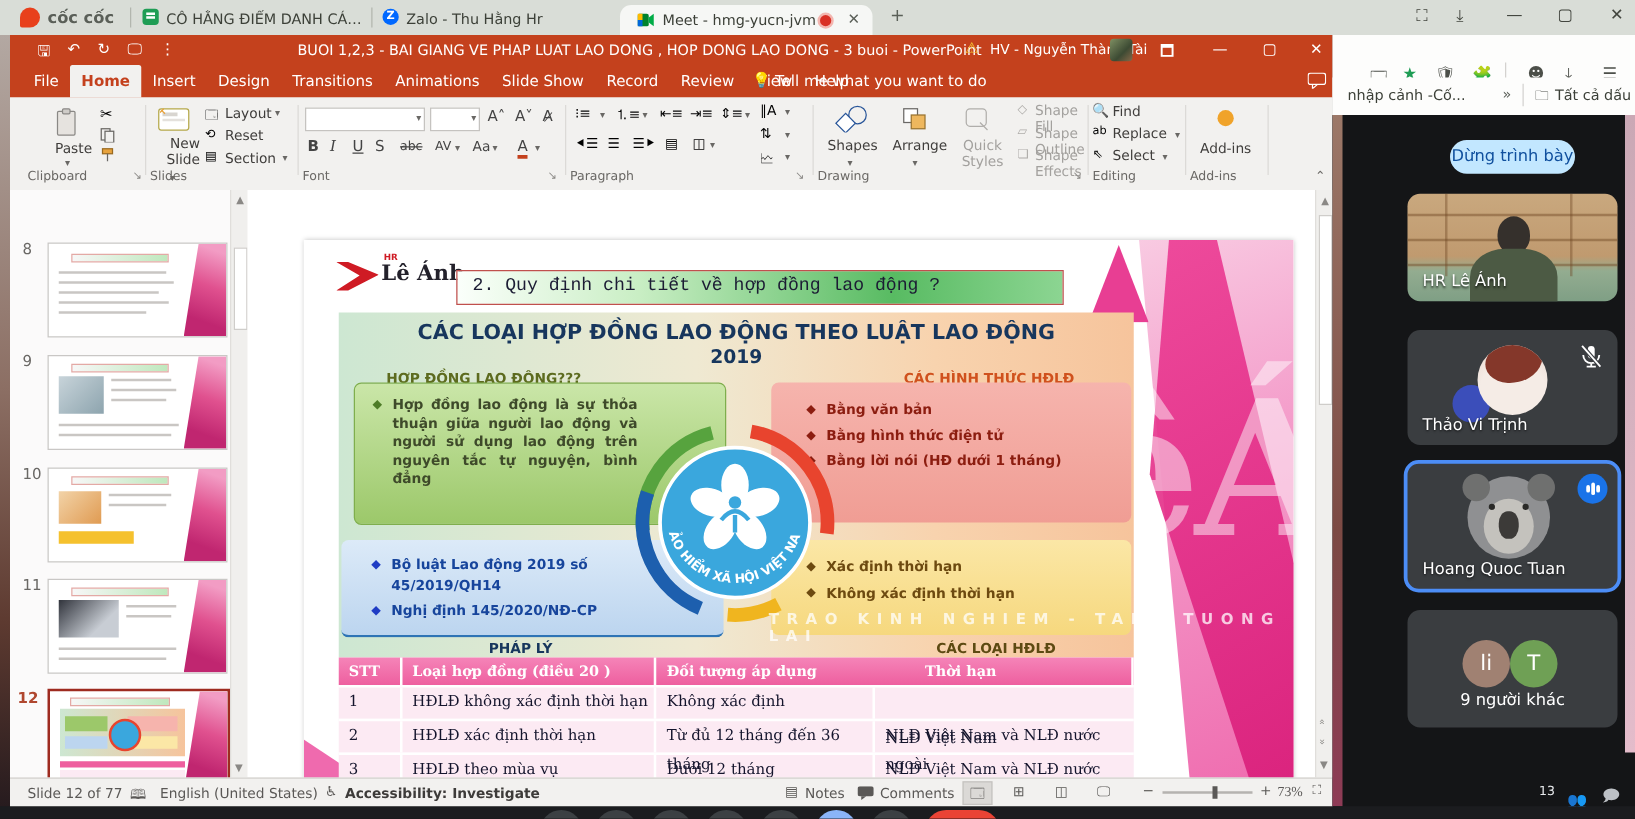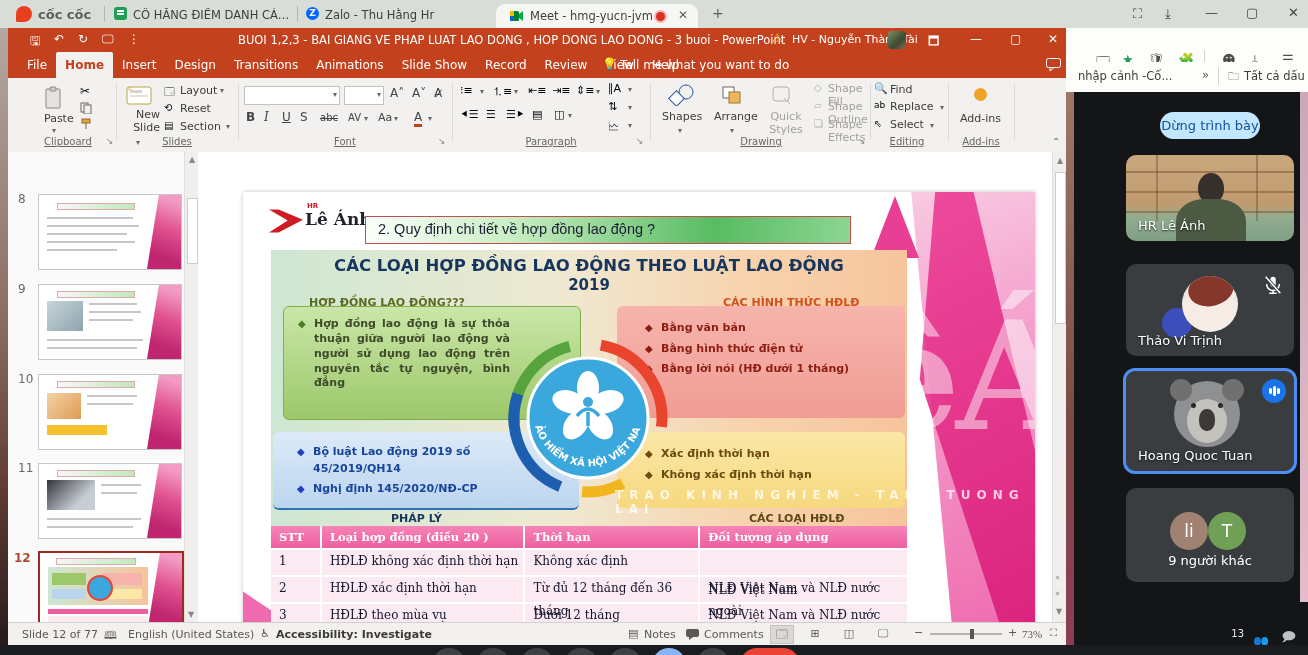--- a/index.html
+++ b/index.html
@@ -28,21 +28,21 @@
   #ppt{left:8px;top:28px;width:1058px;height:617px;background:#f2f1ef;}
   #ppt-titlebar{left:0;top:0;width:1058px;height:24px;background:#c4411d;color:#fff;}
   #ppt-titlebar .qicon{color:#fff;font-size:12px;}
   #ppt-title{font-size:11.5px;}
   #ppt-tabs{left:0;top:24px;width:1058px;height:26px;background:#c4411d;}
   .rtab{font-size:12px;color:#fff;padding:0 9px;line-height:26px;display:inline-block;}
   .rtab.sel{background:#f2f1ef;color:#c4411d;font-weight:bold;border-radius:2px 2px 0 0;}
   #tellme{color:#fff;font-size:12px;}
   #ribbon{left:0;top:50px;width:1058px;height:74px;background:#f2f1ef;border-bottom:1px solid #d3d1ce;}
   .gsep{position:absolute;top:6px;width:1px;height:56px;background:#dcdad7;}
-  .glabel{position:absolute;top:58px;font-size:10px;color:#6a6865;width:100%;text-align:center;text-decoration:underline;}
+  .glabel{position:absolute;top:58px;font-size:10px;color:#6a6865;width:100%;text-align:left;}
   .launcher{position:absolute;top:58px;font-size:9px;color:#8a8885;}
   .ribtext{font-size:11px;color:#3f3d3b;}
   .gray{color:#a3a19e;}
   .caret{font-size:8px;color:#6a6865;}
   .fontbox{background:#fff;border:1px solid #c5c3c0;height:17px;}
   .fbtn{font-size:12px;color:#444;}
   .bigbtn{text-align:center;font-size:11px;color:#3f3d3b;}
   .odot{width:13px;height:13px;border-radius:50%;background:#f0a32a;}
 
   
@@ -72,21 +72,21 @@
   .deco-bl2{position:absolute;left:28px;top:410px;width:66px;height:36px;background:#d81b78;clip-path:polygon(0 100%,55% 0,100% 100%);}
   #wm-brand{position:absolute;left:520px;top:96px;font-family:"DejaVu Serif","Liberation Serif",serif;
     font-size:150px;font-weight:bold;color:rgba(255,255,255,.48);letter-spacing:-4px;}
   #wm-slogan{position:absolute;left:372px;top:296px;font-size:12px;letter-spacing:6px;color:rgba(255,255,255,.75);font-weight:bold;}
 
   #logo-mark{position:absolute;left:26px;top:14px;width:34px;height:30px;background:#cf1b24;clip-path:polygon(0 12%,55% 48%,0 88%,28% 88%,100% 46%,28% 12%);}
   #logo-hr{position:absolute;left:64px;top:10px;font-size:7px;color:#cf1b24;font-weight:bold;}
   #logo-name{position:absolute;left:62px;top:17px;font-family:"DejaVu Serif","Liberation Serif",serif;font-size:17px;font-weight:bold;color:#23212b;}
   #slide-titlebox{position:absolute;left:122px;top:24px;width:484px;height:26px;border:1px solid #c0504d;
     background:linear-gradient(90deg,#fbfffb 0%,#c9eec4 30%,#58bb62 72%,#8cd592 100%);}
-  #slide-title{font-family:Liberation Sans, sans-serif;font-size:14.5px;color:#1c1c34;line-height:24px;padding-left:12px;}
+  #slide-title{font-family:Liberation Mono, monospace;font-size:14.5px;color:#1c1c34;line-height:24px;padding-left:12px;}
 
   #infographic{position:absolute;left:28px;top:58px;width:636px;height:276px;
     background:linear-gradient(90deg,#cde7d2 0%,#efe9d2 45%,#f8d3ae 75%,#f6c49c 100%);}
   #ig-heading{position:absolute;left:0;top:6px;width:100%;text-align:center;font-size:16.5px;font-weight:bold;color:#17365d;}
   #ig-year{position:absolute;left:0;top:26px;width:100%;text-align:center;font-size:15px;font-weight:bold;color:#17365d;}
   #ig-leftlabel{position:absolute;left:38px;top:46px;font-size:11px;font-weight:bold;color:#5d6b1f;}
   #ig-rightlabel{position:absolute;left:452px;top:46px;font-size:11px;font-weight:bold;color:#d0511d;}
   .igbox{position:absolute;border-radius:6px;}
   #box-def{left:12px;top:56px;width:296px;height:112px;background:linear-gradient(180deg,#cae6a8 0%,#9cc86a 100%);border:1px solid #7fae4d;}
   #box-def .txt{margin:10px 12px 0 14px;width:196px;font-size:11px;font-weight:bold;color:#3e4a2a;text-align:justify;line-height:1.35;}
@@ -506,22 +506,22 @@
             </text>
           </svg>
         </div>
 
         <div id="wm-slogan">TRAO KINH NGHIEM - TANG TUONG LAI</div>
 
         <div id="stable">
           <div class="hrow">
             <div class="hcell c0">STT</div>
             <div class="hcell c1">Loại hợp đồng (điều 20 )</div>
+            <div class="hcell c3" style="border-right:none;">Đối tượng áp dụng</div>
             <div class="hcell c2">Thời hạn</div>
-            <div class="hcell c3" style="border-right:none;">Đối tượng áp dụng</div>
           </div>
           <div class="drow">
             <div class="dcell c0">1</div>
             <div class="dcell c1">HĐLĐ không xác định thời hạn</div>
             <div class="dcell c2">Không xác định</div>
             <div class="dcell c3" style="border-right:none;margin-top:29px;">NLĐ Việt Nam</div>
           </div>
           <div class="drow">
             <div class="dcell c0">2</div>
             <div class="dcell c1">HĐLĐ xác định thời hạn</div>

